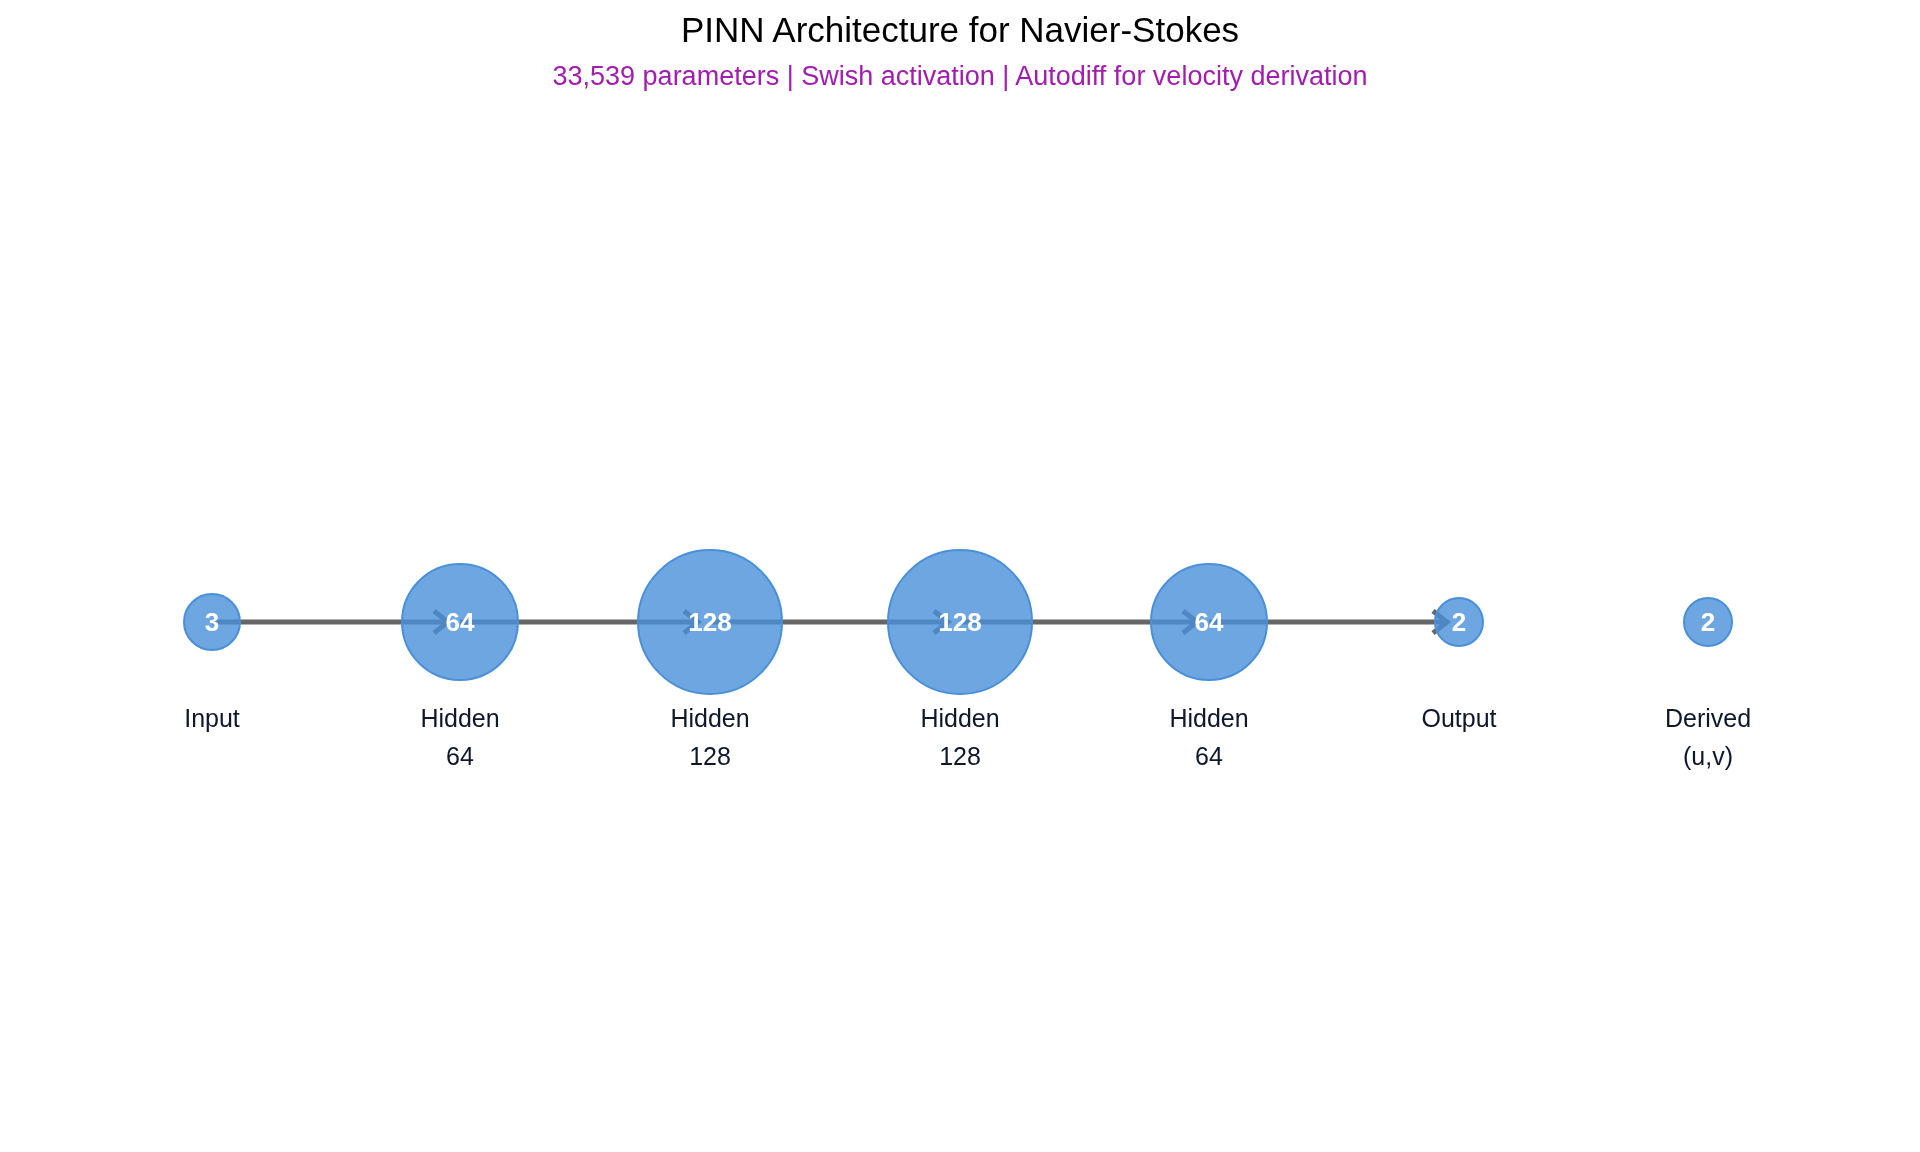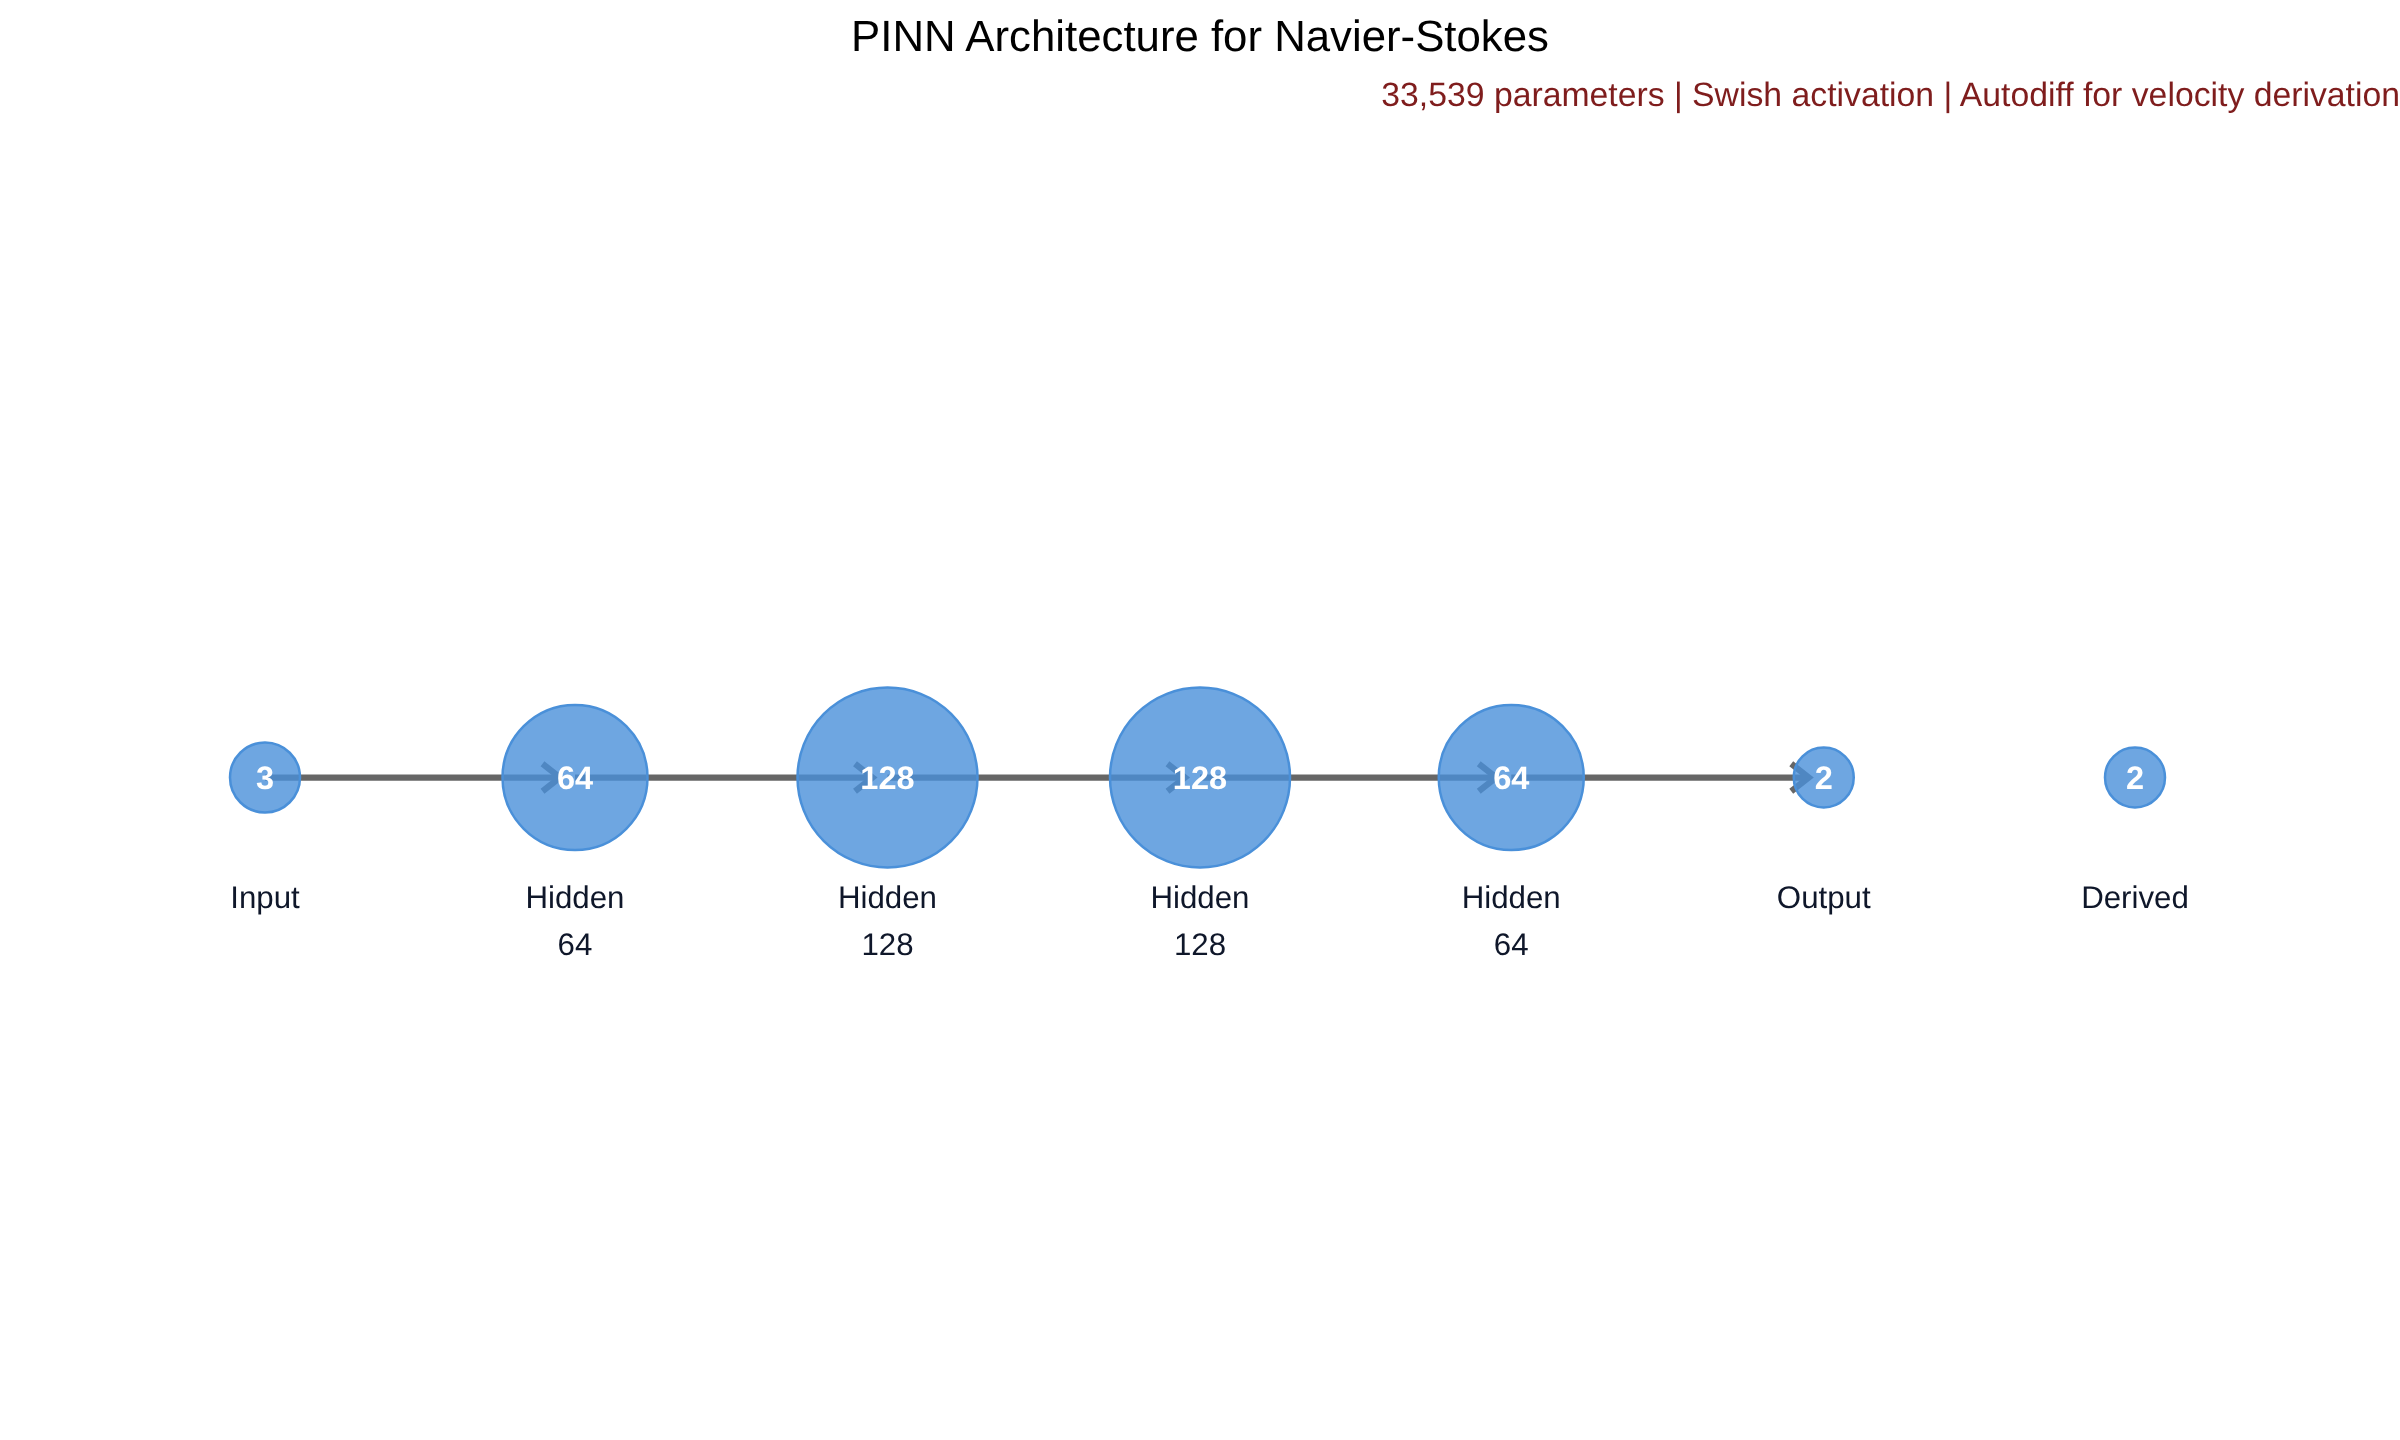--- a/index.html
+++ b/index.html
@@ -1,21 +1,21 @@
 <!DOCTYPE html>
 <html><head>
 <meta charset="utf-8">
 <style>
   html, body { margin: 0; padding: 0; background: #ffffff; }
   body { width: 1920px; height: 1152px; position: relative; overflow: hidden;
          font-family: "Liberation Sans", "DejaVu Sans", sans-serif; }
   .title { position: absolute; left: 0; width: 1920px; top: 8px; text-align: center;
            font-size: 35px; font-weight: normal; color: #000; line-height: 44px; }
-  .subtitle { position: absolute; left: 0; width: 1920px; top: 58px; text-align: right;
-              font-size: 27px; color: #7f1d1d; line-height: 36px; }
+  .subtitle { position: absolute; left: 0; width: 1920px; top: 58px; text-align: center;
+              font-size: 27px; color: #a21caf; line-height: 36px; }
   svg.diagram { position: absolute; left: 0; top: 0; }
   .node-label { position: absolute; width: 240px; text-align: center;
                 font-size: 25px; color: #0f172a; line-height: 38px; }
 </style>
 </head>
 <body>
 
 <div class="title">PINN Architecture for Navier-Stokes</div>
 <div class="subtitle">33,539 parameters | Swish activation | Autodiff for velocity derivation</div>
 
@@ -92,14 +92,15 @@
     </div>
     <div class="node-label" style="left: 1089px; top: 699px;">
       <div>Hidden</div>
       <div>64</div>
     </div>
     <div class="node-label" style="left: 1339px; top: 699px;">
       <div>Output</div>
     </div>
     <div class="node-label" style="left: 1588px; top: 699px;">
       <div>Derived</div>
+      <div>(u,v)</div>
     </div>
   </div>
 
 </body></html>

